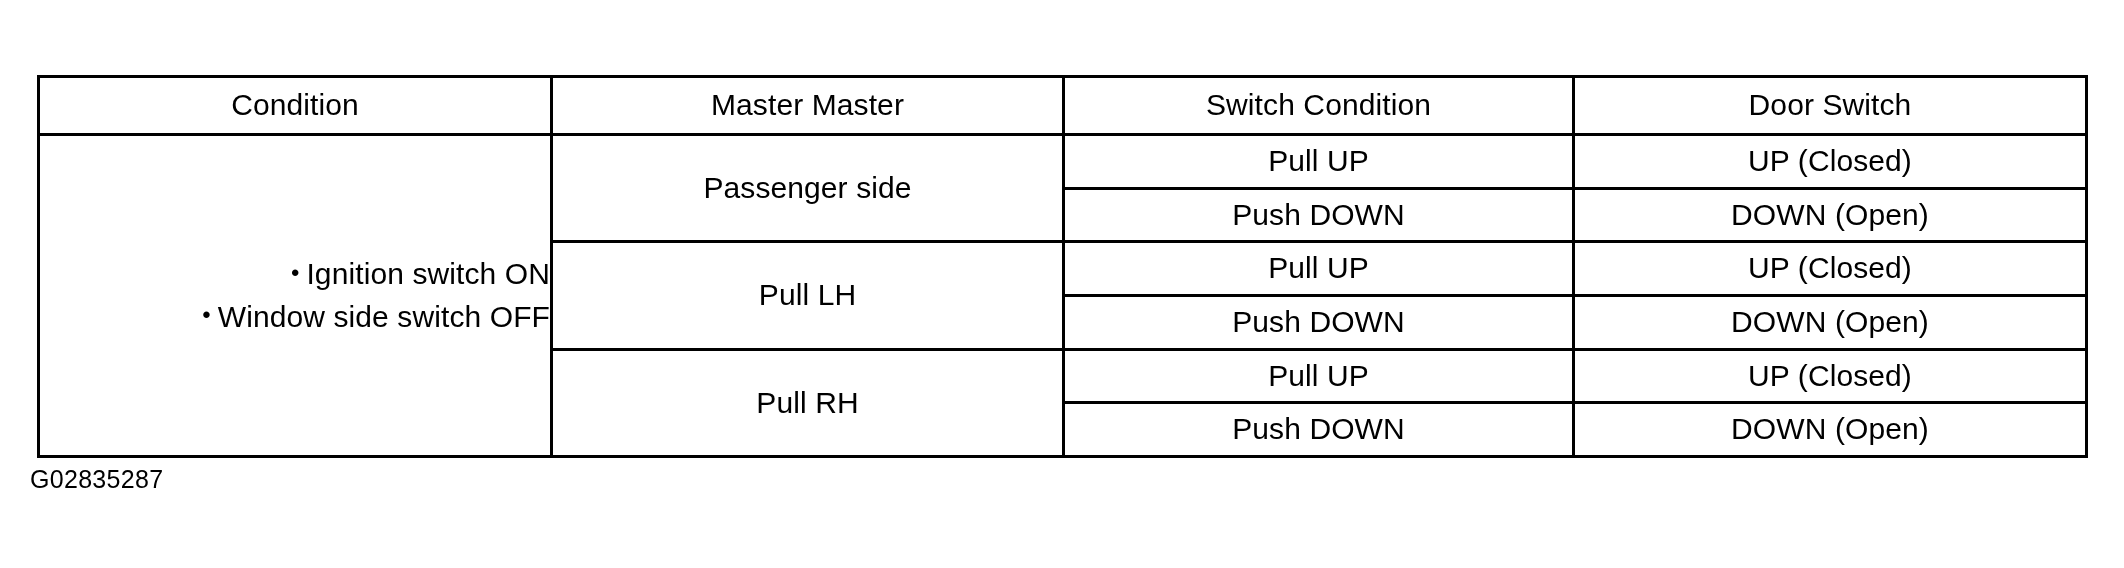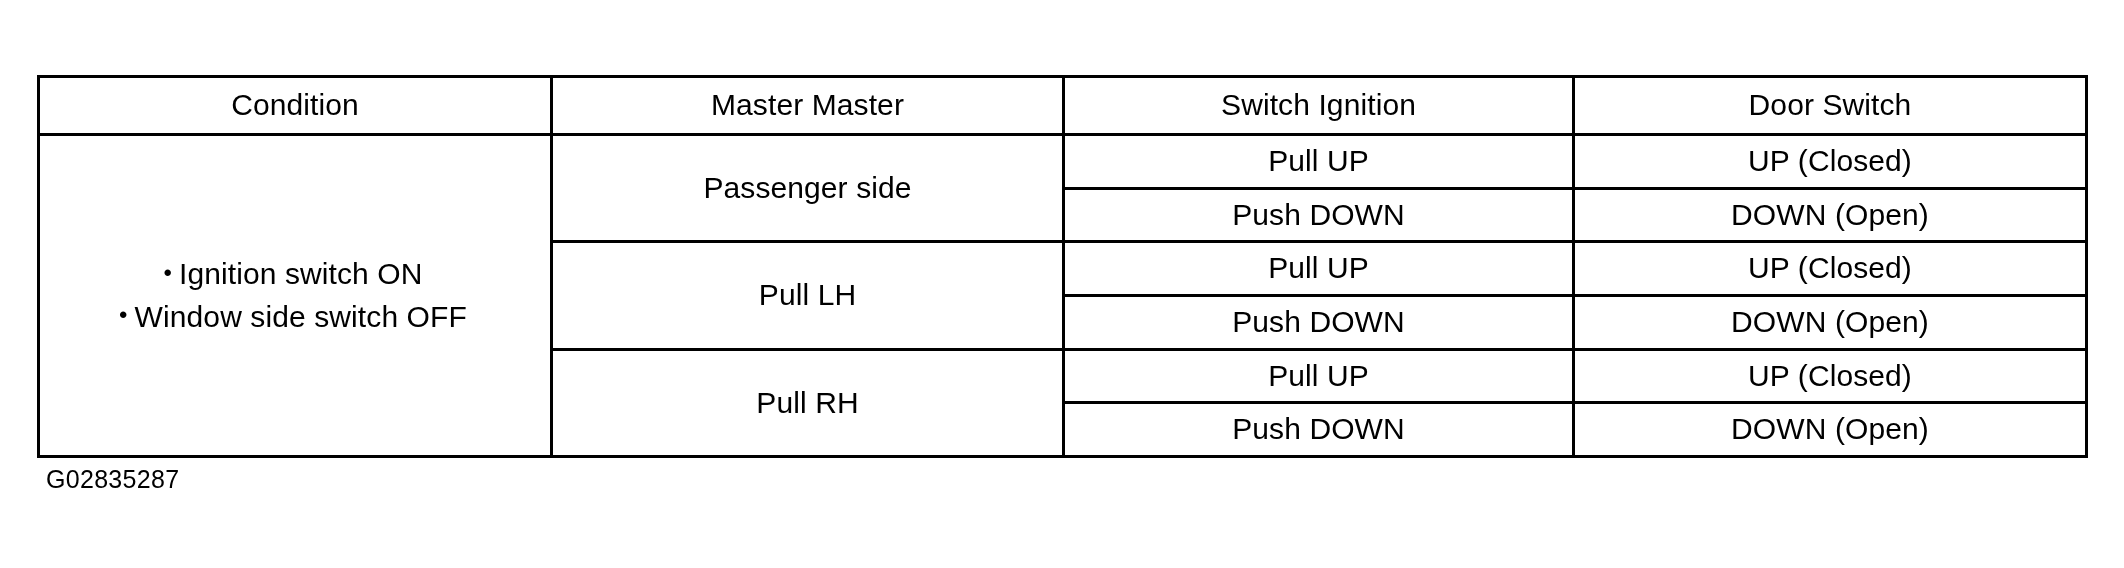--- a/index.html
+++ b/index.html
@@ -73,21 +73,21 @@
 
   
   td.condition-cell {
     text-align: left;
     vertical-align: middle;
     padding: 0 0 0 16px;
   }
 
   .condition-list {
     display: block;
-    text-align: center;
+    text-align: right;
   }
 
   .condition-item {
     display: block;
     white-space: nowrap;
     font-size: 30px;
     line-height: 1.42;
     padding-left: 4px;
     text-indent: -4px;
   }
@@ -100,21 +100,21 @@
     margin-right: 7px;
   }
 
   td.master-cell {
     vertical-align: middle;
   }
 
   
   #figure-caption {
     position: absolute;
-    left: 46px;
+    left: 30px;
     top: 464px;
     font-size: 25px;
     line-height: 1.2;
     letter-spacing: 0.3px;
     color: #000000;
     white-space: nowrap;
   }
 </style>
 </head>
 <body>
@@ -126,21 +126,21 @@
       <col class="c-condition">
       <col class="c-master">
       <col class="c-operation">
       <col class="c-glass">
     </colgroup>
 
     <thead>
       <tr class="header-row">
         <th>Condition</th>
         <th>Master Master</th>
-        <th>Switch Ignition</th>
+        <th>Switch Condition</th>
         <th>Door Switch</th>
       </tr>
     </thead>
 
     <tbody>
 
       <tr class="data-row">
         <td class="condition-cell" rowspan="6">
           <span class="condition-list">
             <span class="condition-item">

